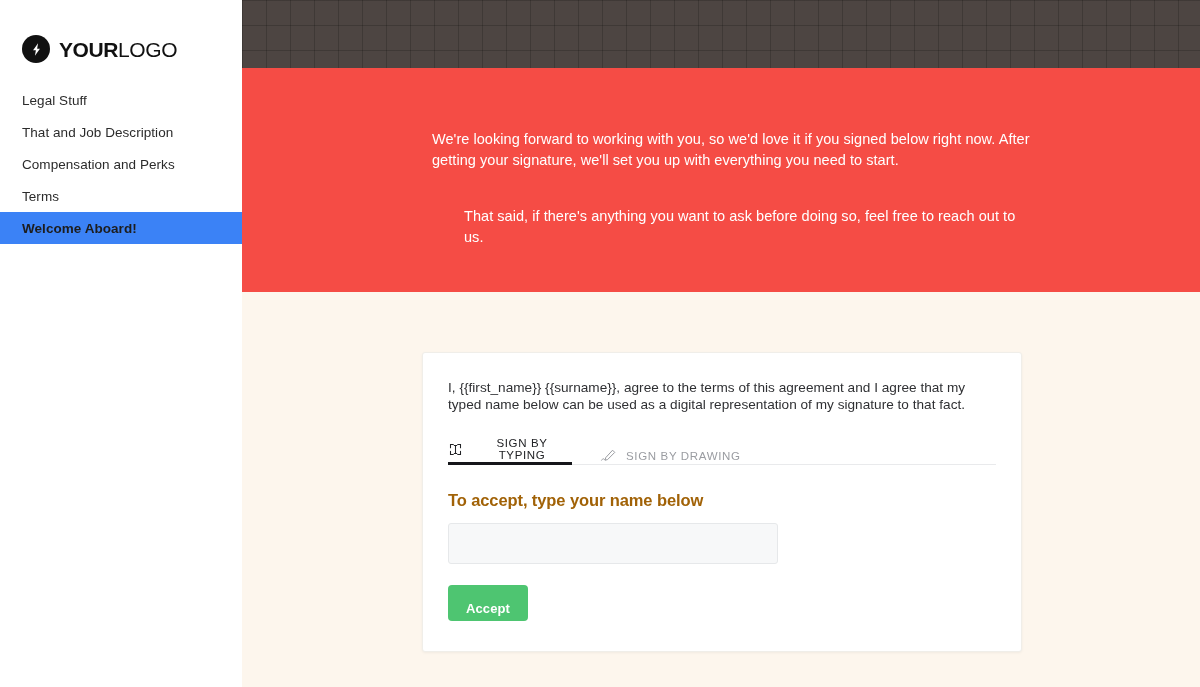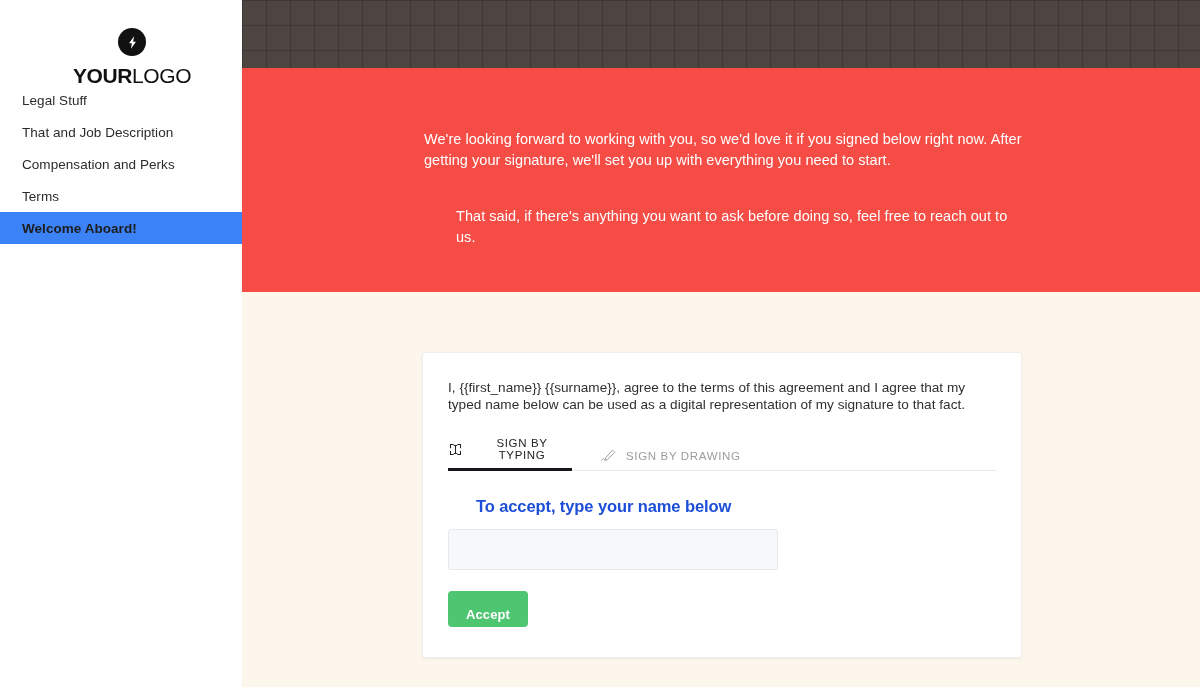--- a/index.html
+++ b/index.html
@@ -28,21 +28,20 @@
     position: relative;
     z-index: 3;
   }
 
   .logo {
     display: flex;
     align-items: center;
     gap: 9px;
     padding: 28px 0 0 22px;
     height: 70px;
-    flex-direction: column;
   }
   .logo-mark {
     width: 28px;
     height: 28px;
     border-radius: 50%;
     background: #111111;
     display: flex;
     align-items: center;
     justify-content: center;
     flex: 0 0 28px;
@@ -91,21 +90,21 @@
         rgba(0,0,0,0) 1px, rgba(0,0,0,0) 24px),
       repeating-linear-gradient(to bottom,
         rgba(0,0,0,0.18) 0px, rgba(0,0,0,0.18) 1px,
         rgba(0,0,0,0) 1px, rgba(0,0,0,0) 25px),
       #4d4542;
   }
 
   .banner {
     background: #f54c45;
     height: 224px;
-    padding: 61px 0 0 4px;
+    padding: 61px 0 0 12px;
   }
   .banner-inner {
     width: 605px;
     margin-left: 178px;
   }
   .banner p {
     color: #ffffff;
     font-size: 14.5px;
     line-height: 20.5px;
     letter-spacing: 0.05px;
@@ -140,21 +139,21 @@
     display: flex;
     align-items: flex-end;
     margin-top: 24px;
     border-bottom: 1px solid #e9eaec;
     position: relative;
   }
   .tab {
     display: flex;
     align-items: center;
     gap: 9px;
-    padding: 0 0 7px 0;
+    padding: 0 0 1px 0;
     font-size: 11.5px;
     letter-spacing: 0.65px;
     color: #9a9ca1;
     background: none;
     border: none;
     font-family: "Liberation Sans", sans-serif;
     cursor: pointer;
   }
   .tab.active {
     color: #222326;
@@ -162,24 +161,23 @@
     margin-bottom: -1px;
     padding-right: 0;
   }
   .tab-typing { width: 124px; }
   .tab-drawing { margin-left: 28px; justify-content: center; }
   .tab-icon { display: flex; align-items: center; }
 
   .form-title {
     font-size: 16.5px;
     font-weight: 700;
-    color: #1d4ed8;
+    color: #a16207;
     margin-top: 26px;
     letter-spacing: -0.1px;
-    margin-left: 28px;
   }
 
   .name-input {
     display: block;
     width: 330px;
     height: 41px;
     margin-top: 13px;
     background: #f7f8f9;
     border: 1px solid #e6e8ea;
     border-radius: 3px;

